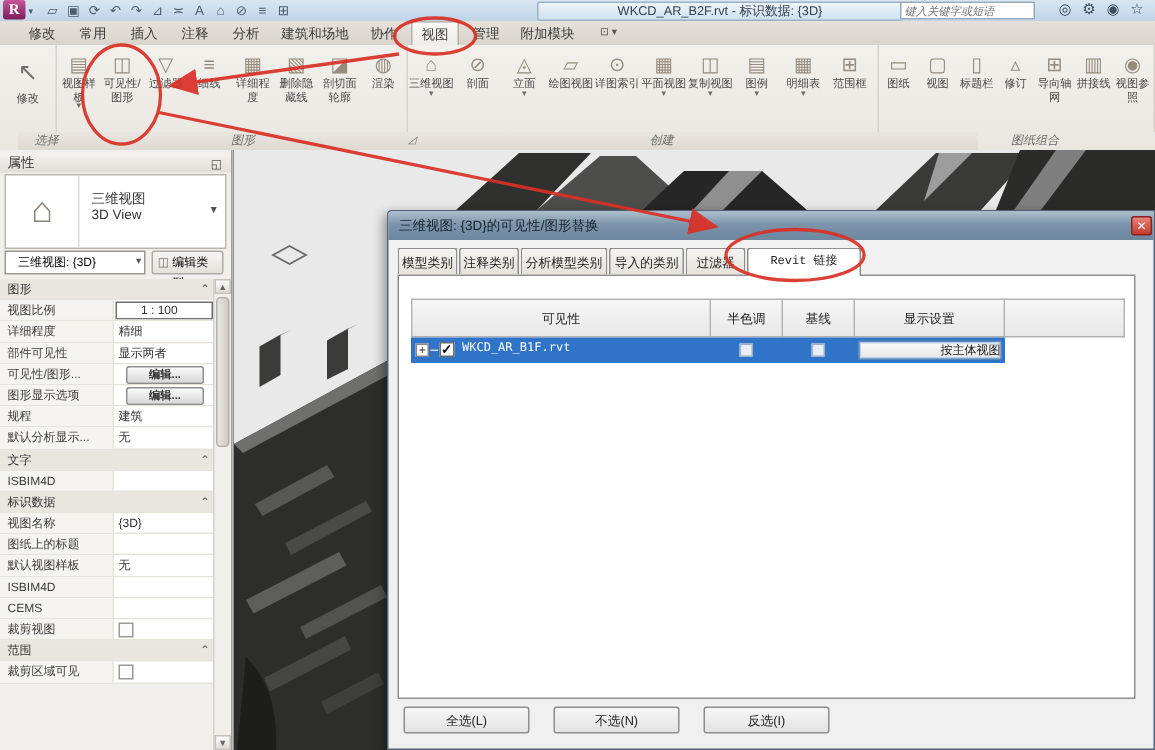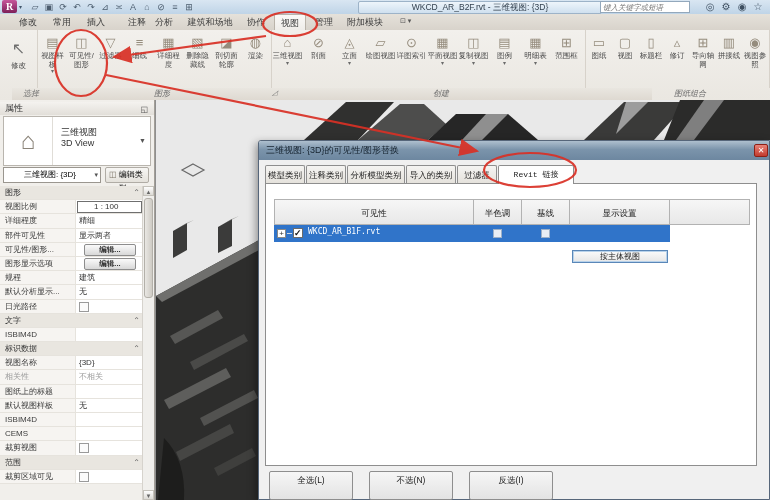--- a/index.html
+++ b/index.html
@@ -23,21 +23,21 @@
     background:#fff;font-size:7.5px;font-style:italic;color:#9aa7b3;padding:0 2px;
     font-family:"Liberation Sans",sans-serif;}
   .infocenter{position:absolute;left:702px;top:0;display:flex;}
   .infocenter span{width:16px;text-align:center;font-size:10px;line-height:13px;color:#3e4f60;}
   
   .tabs-row{position:absolute;left:0;top:14px;width:770px;height:16px;
     background:linear-gradient(#e5e1da,#d8d3cb);display:flex;padding-left:12px;box-sizing:border-box;}
   .rtab{height:16px;margin-right:2px;font-size:9px;line-height:16px;text-align:center;
     color:#3c3c3c;overflow:hidden;white-space:nowrap;}
   .rtab:nth-of-type(1){width:32px;}.rtab:nth-of-type(2){width:32px;}
-  .rtab:nth-of-type(3){width:32px;}.rtab:nth-of-type(4){width:32px;text-align:right;}
+  .rtab:nth-of-type(3){width:32px;}.rtab:nth-of-type(4){width:32px;}
   .rtab:nth-of-type(5){width:32px;}.rtab:nth-of-type(6){width:56px;}
   .rtab:nth-of-type(7){width:32px;}.rtab:nth-of-type(8){width:32px;}
   .rtab:nth-of-type(9){width:32px;}.rtab:nth-of-type(10){width:46px;}
   .rtab.active{background:linear-gradient(#faf9f7,#efede9);border:1px solid #b9b3a9;border-bottom:none;
     border-radius:2px 2px 0 0;box-sizing:border-box;}
   .tab-widget{position:absolute;left:400px;top:17px;font-size:7px;color:#555;}
   
   .ribbon{position:absolute;left:0;top:30px;width:770px;height:70px;
     background:linear-gradient(#f2f0ec,#eae7e1);border-bottom:1px solid #b7b2aa;}
   .rpanel{position:absolute;top:0;height:58px;display:flex;align-items:flex-start;
@@ -70,21 +70,21 @@
     background:linear-gradient(#f4f2ef,#e2dfd9);font-size:9px;line-height:13px;color:#333;padding-left:5px;box-sizing:border-box;}
   .props-header .winicon{position:absolute;right:6px;top:1px;font-size:8px;color:#555;}
   .type-sel{position:absolute;left:3px;top:16px;width:146px;height:48px;background:#fff;
     border:1px solid #b9b5ae;display:flex;}
   .type-thumb{width:48px;height:100%;border-right:1px solid #e0ddd7;font-size:24px;color:#8a8378;
     display:flex;align-items:center;justify-content:center;}
   .type-text{flex:1;padding:10px 0 0 8px;font-size:9px;color:#333;line-height:11px;}
   .type-dd{position:absolute;right:4px;top:20px;font-size:7px;color:#555;}
   .combo-row{position:absolute;left:3px;top:67px;width:146px;height:16px;display:flex;}
   .view-combo{width:88px;height:14px;background:#fff;border:1px solid #9a968f;font-size:8px;
-    line-height:14px;padding-left:20px;position:relative;overflow:hidden;white-space:nowrap;}
+    line-height:14px;padding-left:8px;position:relative;overflow:hidden;white-space:nowrap;}
   .view-combo::after{content:"▾";position:absolute;right:2px;top:0;font-size:7px;color:#555;}
   .edit-type{margin-left:4px;height:14px;border:1px solid #b0aca5;background:linear-gradient(#f7f6f4,#e4e1db);
     font-size:8px;line-height:14px;padding:0 3px;display:flex;border-radius:2px;}
   .edit-type .et-icon{font-size:8px;color:#7d7568;margin-right:2px;}
   .prop-rows{position:absolute;left:0;top:86px;width:144px;}
   .prow{display:flex;height:14.2px;background:#fff;border-bottom:1px solid #e6e3dd;box-sizing:border-box;}
   .plabel{width:76px;font-size:8px;line-height:13px;color:#3c3c3c;padding-left:5px;box-sizing:border-box;
     background:#f6f4f1;border-right:1px solid #e6e3dd;overflow:hidden;white-space:nowrap;}
   .pval{flex:1;font-size:8px;line-height:13px;color:#333;overflow:hidden;white-space:nowrap;}
   .pv-text{padding-left:3px;display:block;}
@@ -120,41 +120,41 @@
     background:linear-gradient(#f5f4f2,#e5e2dc);border:1px solid #8e8e8e;border-bottom:none;
     border-radius:2px 2px 0 0;box-sizing:border-box;margin-right:1px;overflow:hidden;white-space:nowrap;}
   .dtab:nth-of-type(1){width:40px;}.dtab:nth-of-type(2){width:40px;}
   .dtab:nth-of-type(3){width:58px;}.dtab:nth-of-type(4){width:50px;}
   .dtab:nth-of-type(5){width:40px;}.dtab:nth-of-type(6){width:76px;font-family:"Liberation Mono",monospace;font-size:8px;}
   .dtab.active{background:#fff;height:19px;position:relative;z-index:3;}
   .dlg-content{position:absolute;left:6px;top:42px;width:492px;height:283px;background:#fff;
     border:1px solid #8e8e8e;box-sizing:border-box;z-index:2;}
   .vtable-head{position:absolute;left:8px;top:15px;width:476px;height:26px;display:flex;}
   .vtable-head div{height:26px;line-height:26px;text-align:center;font-size:8.5px;color:#222;
-    background:linear-gradient(#f6f6f6,#e8e8e8);border:1px solid #b2b2b2;border-left:none;box-sizing:border-box;}
+    background:linear-gradient(#f6f6f6,#e8e8e8);border:1px solid #b2b2b2;border-left:none;box-sizing:border-box;font-family:Liberation Mono, monospace;}
   .vtable-head div:nth-of-type(1){width:200px;border-left:1px solid #b2b2b2;}
   .vtable-head div:nth-of-type(2){width:48px;}
   .vtable-head div:nth-of-type(3){width:48px;}
   .vtable-head div:nth-of-type(4){width:100px;}
   .vtable-head div:nth-of-type(5){width:80px;}
   .link-row{position:absolute;left:8px;top:41px;width:396px;height:17px;background:#3074c9;}
   .expander{position:absolute;left:3px;top:4px;width:9px;height:9px;background:#fff;border:1px solid #888;
     font-size:8px;line-height:8px;text-align:center;color:#333;box-sizing:border-box;}
   .expander::after{content:"";position:absolute;left:9px;top:3px;width:5px;height:1px;background:#cfd9e8;}
   .link-check{position:absolute;left:19px;top:3px;width:10px;height:10px;background:#fff;border:1px solid #6b6b6b;
     box-sizing:border-box;}
   .link-check.checked::after{content:"✓";position:absolute;left:0;top:-1px;font-size:9px;font-weight:bold;color:#111;}
   .link-name{position:absolute;left:34px;top:2px;font-family:"DejaVu Sans Mono",monospace;font-size:8px;color:#fff;}
   .cell-check{position:absolute;top:4px;width:9px;height:9px;background:#e9eef5;border:1px solid #9db0c8;box-sizing:border-box;}
   .cell-check.c1{left:219px;}  .cell-check.c2{left:267px;}
   .host-btn{position:absolute;left:298px;top:2px;width:96px;height:13px;background:linear-gradient(#fbfbfb,#e6e6e6);
     border:1px solid #5a87b8;box-shadow:inset 0 0 0 1px #b8d2ea;font-size:8px;line-height:12px;
-    text-align:center;color:#222;box-sizing:border-box;margin-top:23px;}
+    text-align:right;color:#222;box-sizing:border-box;}
   .dlg-footer{position:absolute;left:10px;top:330px;display:flex;}
-  .fbtn{width:84px;height:29px;margin-right:16px;background:linear-gradient(#f6f6f6,#e3e3e3);
+  .fbtn{width:84px;height:18px;margin-right:16px;background:linear-gradient(#f6f6f6,#e3e3e3);
     border:1px solid #8e8e8e;border-radius:2px;font-size:8.5px;line-height:17px;text-align:center;color:#222;
     box-sizing:border-box;}
   
   .anno{position:absolute;left:0;top:0;pointer-events:none;z-index:50;}
   .vpsvg{position:absolute;left:0;top:0;}
 </style>
 </head>
 <body>
 
 <div class="titlebar">
@@ -168,21 +168,21 @@
       <span>↶</span>
       <span>↷</span>
       <span>⊿</span>
       <span>≍</span>
       <span>A</span>
       <span>⌂</span>
       <span>⊘</span>
       <span>≡</span>
       <span>⊞</span>
     </div>
-  <div class="title-chip">WKCD_AR_B2F.rvt - 三维视图: {3D}</div>
+  <div class="title-chip">WKCD_AR_B2F.rvt - 标识数据: {3D}</div>
   <span class="title-expand">▸</span>
   <input class="search-box" placeholder="键入关键字或短语" style="">
   <div class="infocenter">
 
   <span>◎</span>
       <span>⚙</span>
       <span>◉</span>
       <span>☆</span>
     </div>
 </div>
@@ -467,28 +467,20 @@
       </div>
 
       <div class="prow k-text">
         <div class="plabel">默认分析显示...</div>
         <div class="pval">
           <span class="pv-text">无</span>
 
         </div>
       </div>
 
-      <div class="prow k-check">
-        <div class="plabel">日光路径</div>
-        <div class="pval">
-          
-          
-          <span class="pv-check"></span>
-        </div>
-      </div>
 
       <div class="prow k-section">
         <div class="plabel">文字</div>
 
       </div>
 
       <div class="prow k-text">
         <div class="plabel">ISBIM4D</div>
         <div class="pval">
           <span class="pv-text"></span>
@@ -502,27 +494,20 @@
       </div>
 
       <div class="prow k-text">
         <div class="plabel">视图名称</div>
         <div class="pval">
           <span class="pv-text">{3D}</span>
 
         </div>
       </div>
 
-      <div class="prow k-text muted">
-        <div class="plabel">相关性</div>
-        <div class="pval">
-          <span class="pv-text">不相关</span>
-
-        </div>
-      </div>
 
       <div class="prow k-text">
         <div class="plabel">图纸上的标题</div>
         <div class="pval">
           <span class="pv-text"></span>
 
         </div>
       </div>
 
       <div class="prow k-text">

